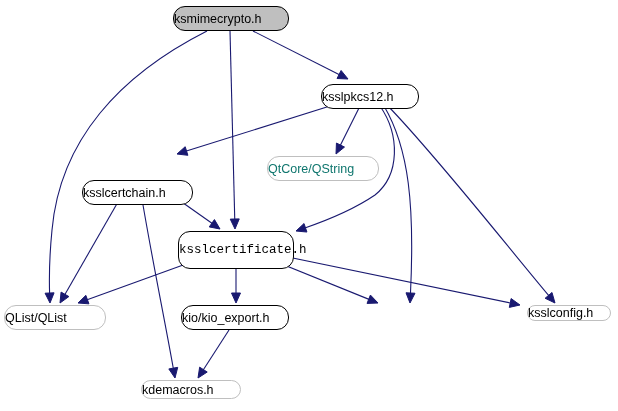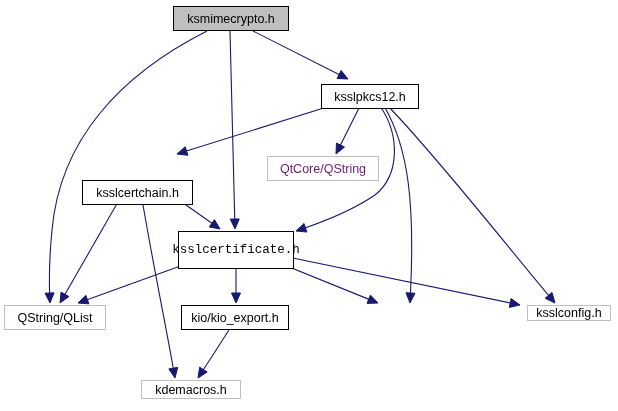--- a/index.html
+++ b/index.html
@@ -1,18 +1,18 @@
 <!DOCTYPE html>
 <html><head>
 <meta charset="utf-8">
 <style>
   html, body { margin: 0; padding: 0; background: #ffffff; }
   body { width: 618px; height: 411px; position: relative; overflow: hidden; font-family: "Liberation Sans", sans-serif; }
   #graph { position: absolute; left: 0; top: 0; width: 618px; height: 411px; }
-  .node { position: absolute; box-sizing: border-box; display: flex; align-items: center; justify-content: center; font-size: 12.5px; color: #000; background: #fff; white-space: nowrap; }
+  .node { position: absolute; box-sizing: border-box; display: flex; align-items: center; justify-content: flex-start; font-size: 12.5px; color: #000; background: #fff; white-space: nowrap; border-radius: 12px; }
   .node.local { border: 1px solid #000; }
   .node.external { border: 1px solid #bfbfbf; }
   .node.root { background: #bfbfbf; border: 1px solid #000; }
   .edge { fill: none; stroke: #191970; stroke-width: 1.1; }
   .arrow { fill: #191970; stroke: #191970; }
 </style>
 </head>
 <body>
 
 <div id="graph">
@@ -53,28 +53,28 @@
 
   <div class="node root" id="n-ksmimecrypto" style="left:173px;top:6px;width:116px;height:25px;">
     <span>ksmimecrypto.h</span>
   </div>
   <div class="node local" id="n-ksslpkcs12" style="left:321px;top:84px;width:98px;height:25px;">
     <span>ksslpkcs12.h</span>
   </div>
   <div class="node local" id="n-ksslcertchain" style="left:82px;top:156px;width:111px;height:25px;margin-top:24px;">
     <span>ksslcertchain.h</span>
   </div>
-  <div class="node external" id="n-qstring" style="left:267px;top:156px;width:112px;height:25px;color:#701a75;">
+  <div class="node external" id="n-qstring" style="left:267px;top:156px;width:112px;height:25px;color:#0f766e;">
     <span>QtCore/QString</span>
   </div>
   <div class="node local" id="n-ksslcertificate" style="left:178px;top:231px;width:116px;height:38px;font-family:Liberation Mono, monospace;">
     <span>ksslcertificate.h</span>
   </div>
   <div class="node external" id="n-qlist" style="left:4px;top:305px;width:102px;height:25px;">
-    <span>QString/QList</span>
+    <span>QList/QList</span>
   </div>
   <div class="node local" id="n-kio_export" style="left:181px;top:305px;width:108px;height:25px;">
     <span>kio/kio_export.h</span>
   </div>
   <div class="node external" id="n-ksslconfig" style="left:527px;top:305px;width:84px;height:16px;">
     <span>ksslconfig.h</span>
   </div>
   <div class="node external" id="n-kdemacros" style="left:141px;top:380px;width:100px;height:19px;">
     <span>kdemacros.h</span>
   </div>

